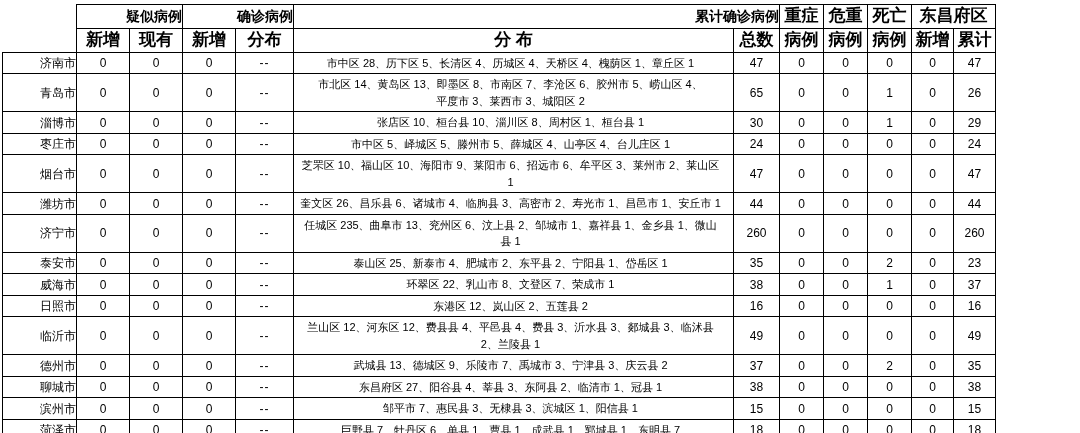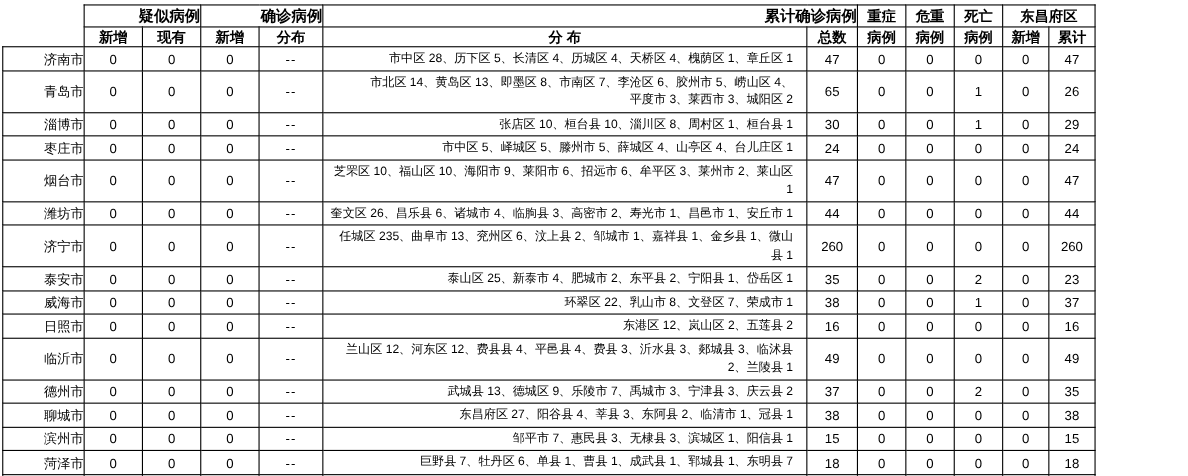--- a/index.html
+++ b/index.html
@@ -22,24 +22,24 @@
     font-weight:normal;
     vertical-align:middle;
     text-align:center;
     font-size:12px;
     line-height:1.35;
     background:#fff;
   }
   
   .nb{border:none;background:#fff;}
   .hdr{font-weight:bold;font-size:14px;text-align:right;}
-  .hdr-sm{font-weight:bold;font-size:13px;}
+  .hdr-sm{font-weight:bold;font-size:17px;}
   .city{font-size:12px;white-space:nowrap;text-align:right;}
   .dist{
-    text-align:right;
+    text-align:center;
     padding:2px 12px 2px 6px;
     font-size:11px;
     line-height:1.5;
     white-space:pre-line;
   }
   .num{font-size:12px;}
   .total-row td{font-weight:bold;}
   .spacer td{border:none;height:6px;}
   .dash{letter-spacing:1px;}
 </style>

